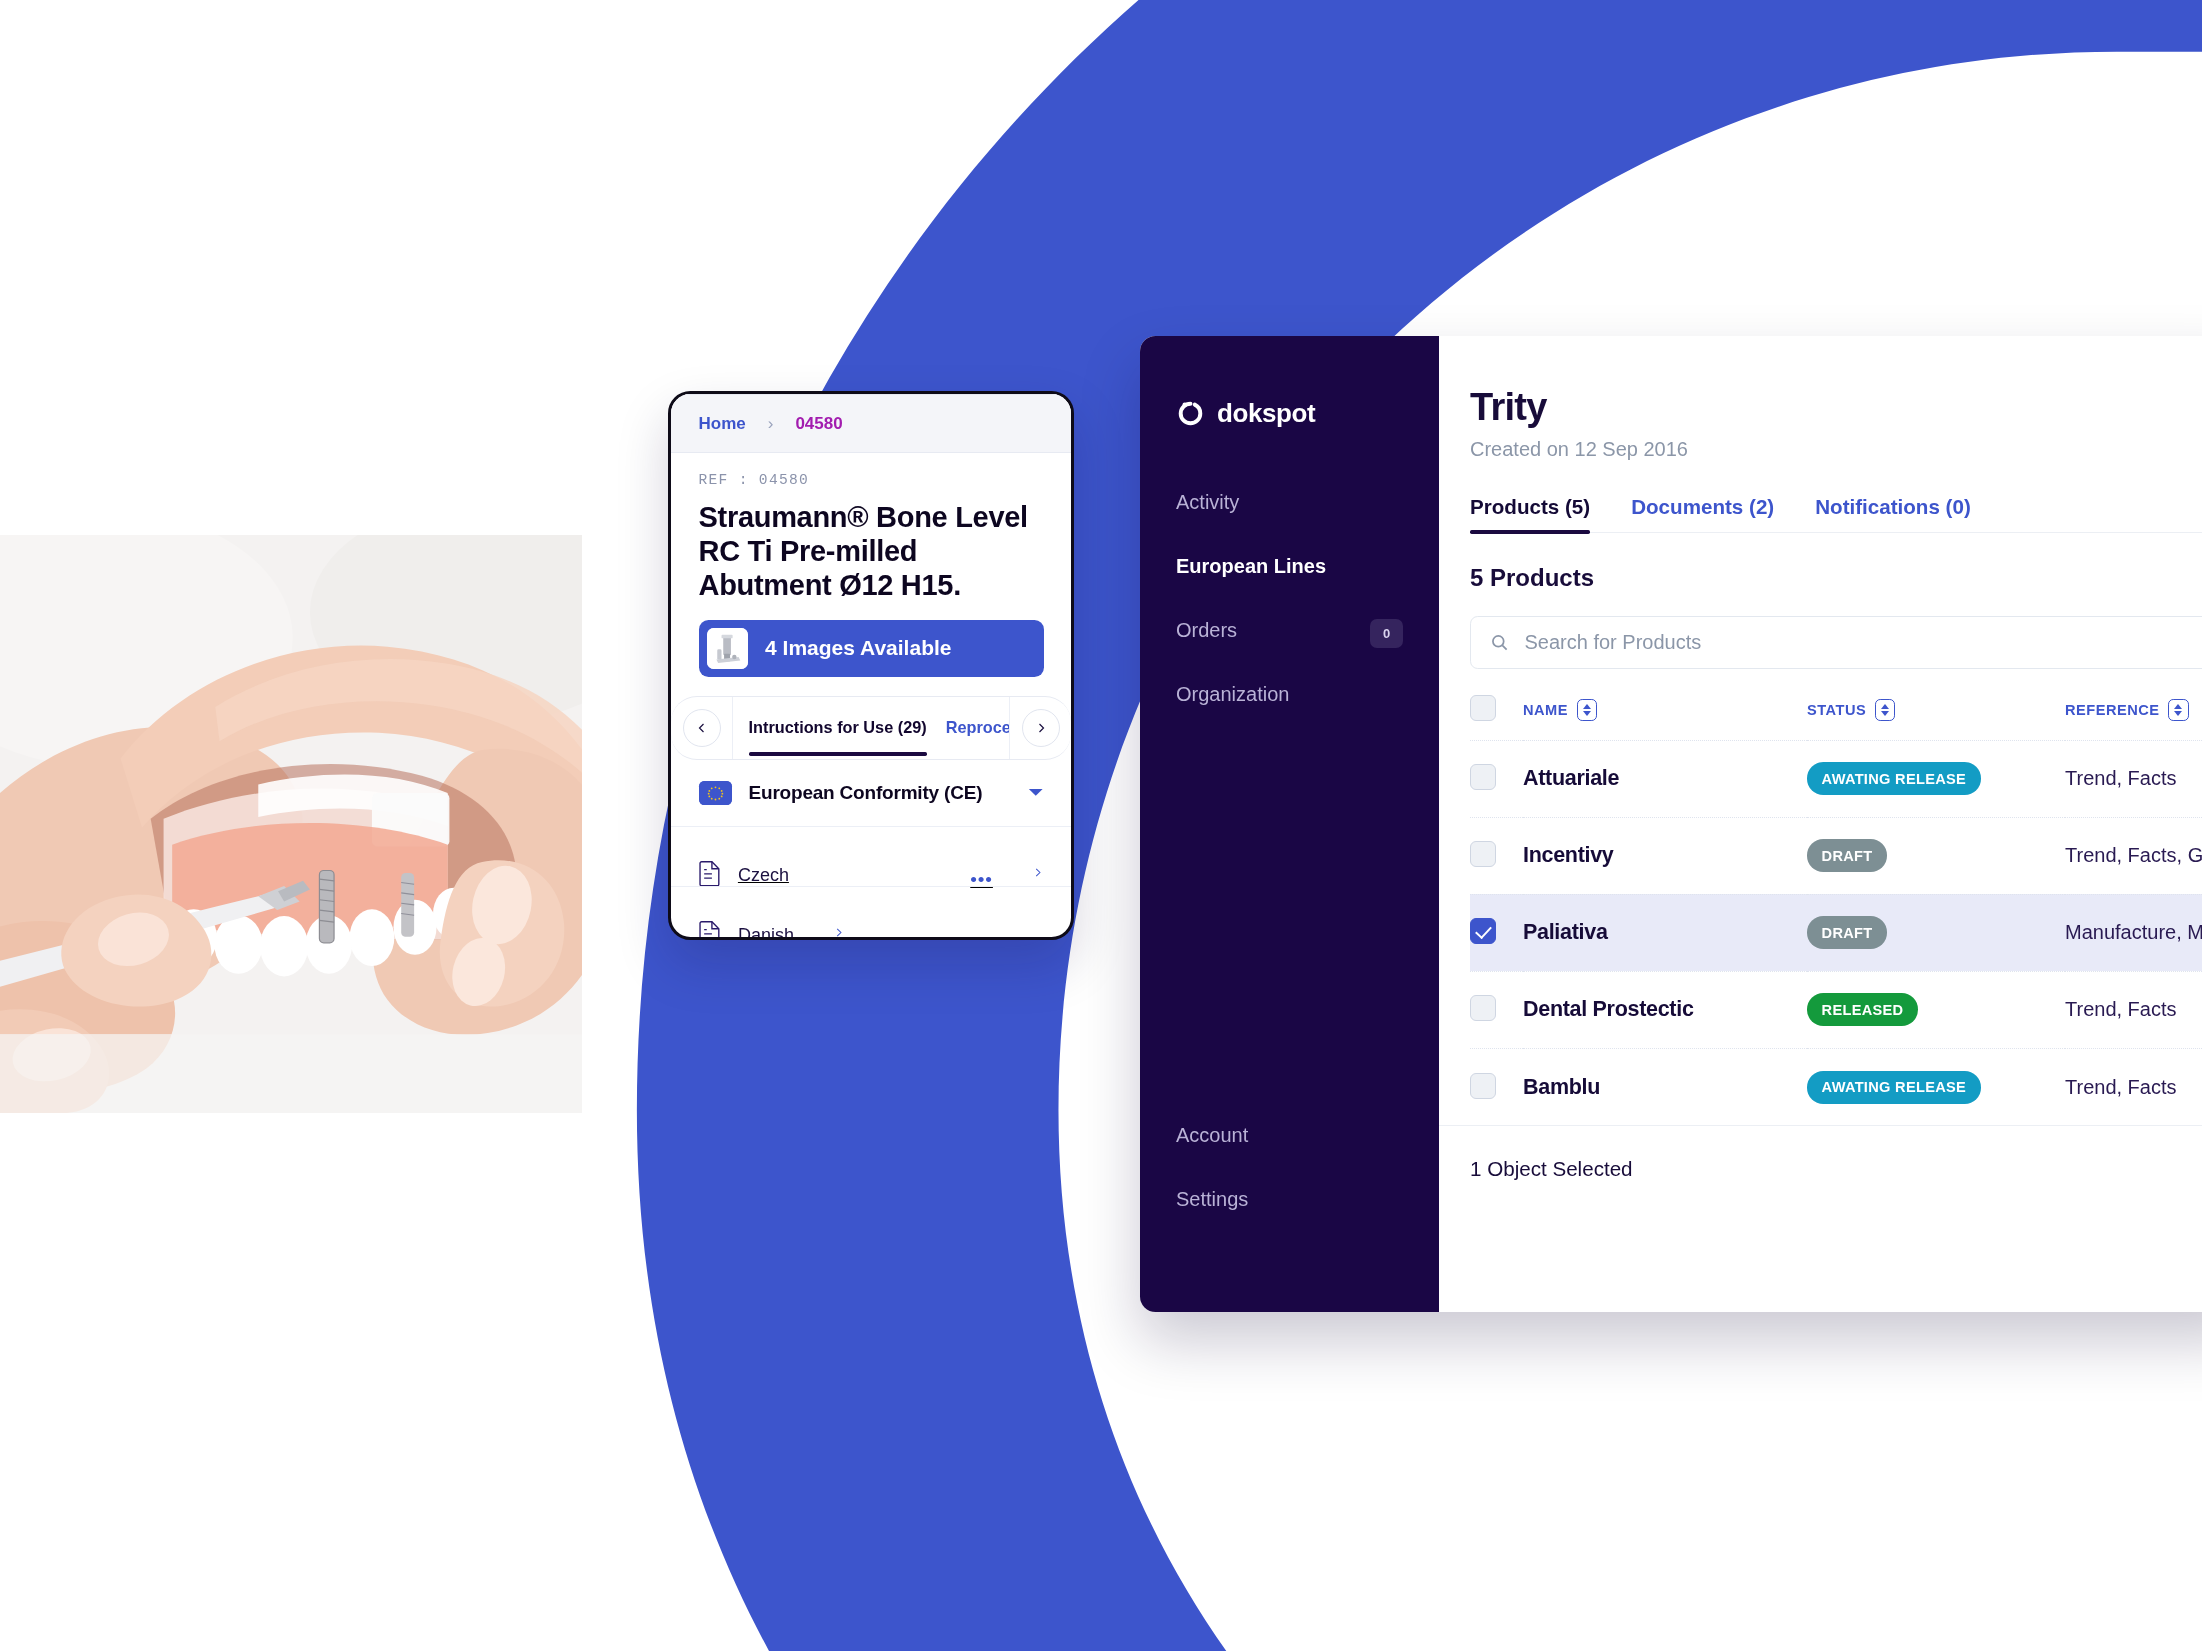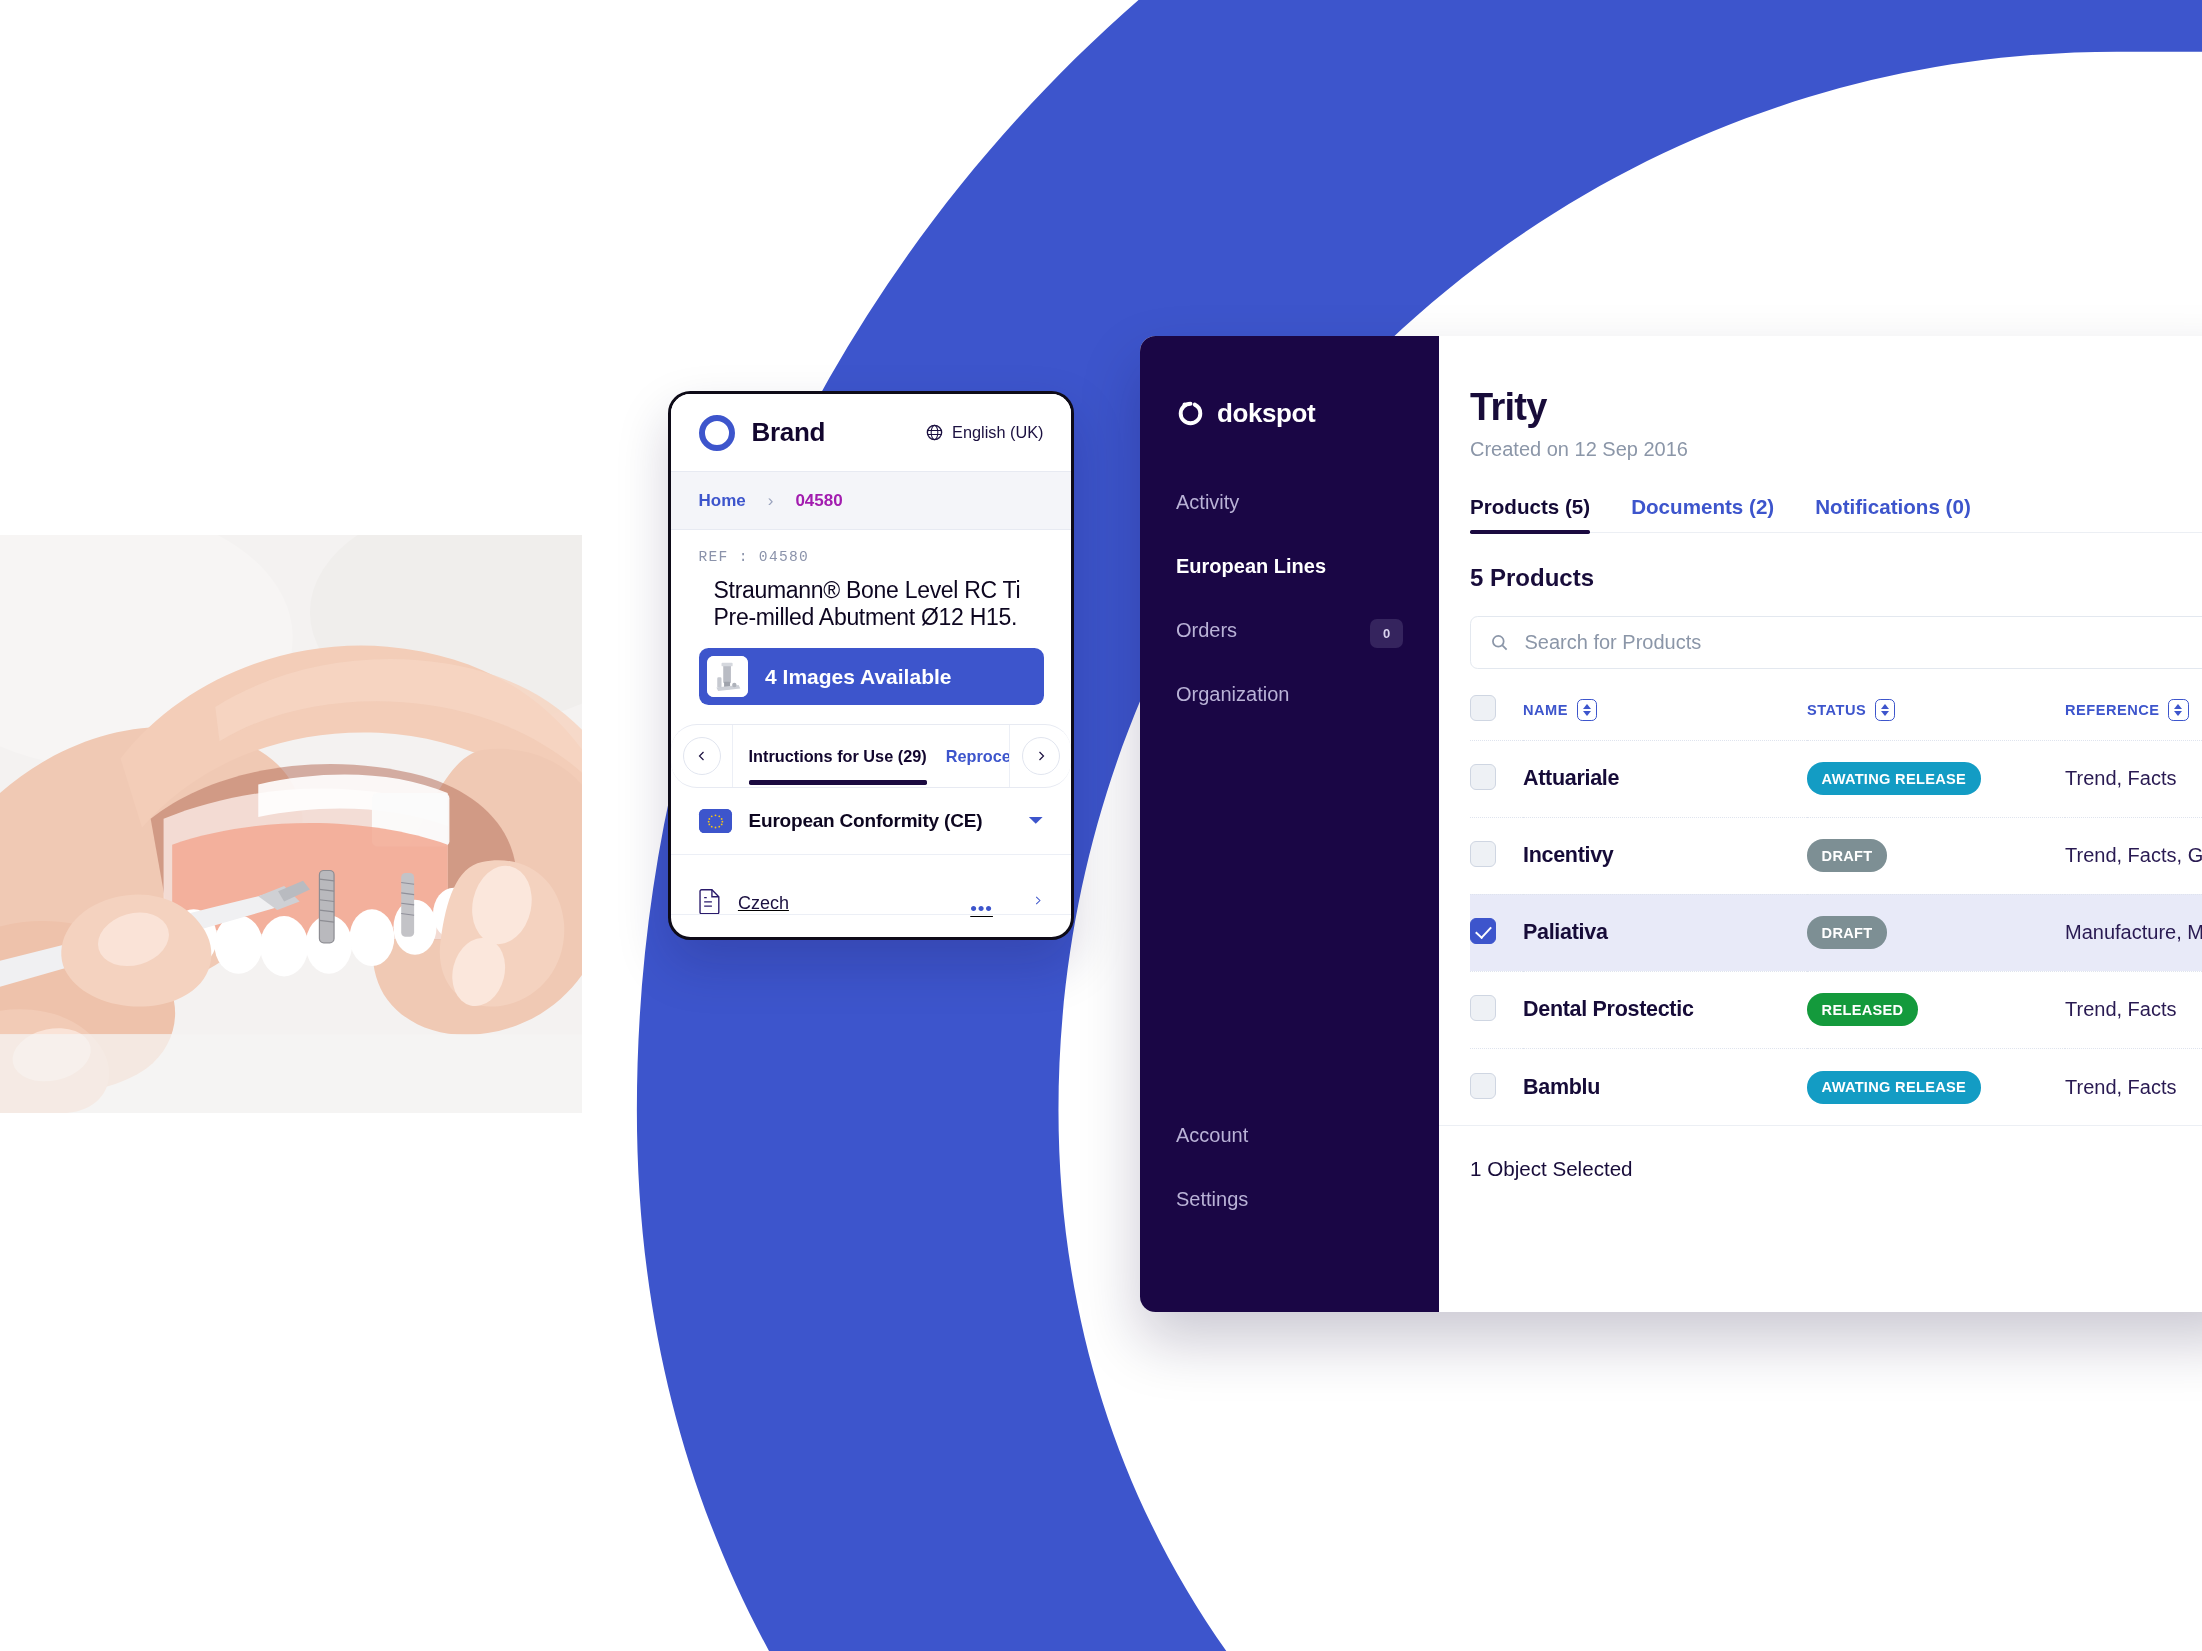--- a/index.html
+++ b/index.html
@@ -58,22 +58,22 @@
   .crumb-home { color: #3d55cc; font-size: 17px; font-weight: 600; }
   .crumb-sep { color: #9aa3bd; font-size: 17px; }
   .crumb-cur { color: #a21caf; font-size: 17px; font-weight: 700; }
 
   .phone-body2 { padding: 19px 27.5px 0; }
   .ref-line {
     font-family: "Liberation Mono", monospace;
     font-size: 14.6px; color: #8b93ab; letter-spacing: 1.3px;
   }
   .prod-name {
-    margin-top: 12px; font-size: 23px; line-height: 1.18;
-    font-weight: 400; color: #0d0620; letter-spacing: -0.3px; margin-left: 15px;
+    margin-top: 12px; font-size: 29px; line-height: 1.18;
+    font-weight: 700; color: #0d0620; letter-spacing: -0.3px;
   }
   .images-btn {
     margin-top: 17px; height: 57px; border-radius: 9.5px;
     background: #3d55cc; display: flex; align-items: center;
     padding: 0 8.6px; gap: 17px;
   }
   .img-thumb {
     width: 41px; height: 41px; border-radius: 6.9px; background: #fff;
     flex: none; position: relative; overflow: hidden;
   }
@@ -317,32 +317,20 @@
              C530,548 505,515 512,470 C518,425 530,386 560,380 Z" fill="#f4d2bf"></path>
     <ellipse cx="583" cy="430" rx="34" ry="46" fill="#fbe7dc" transform="rotate(12 583 430)"></ellipse>
     <ellipse cx="556" cy="508" rx="30" ry="40" fill="#fbe7dc" transform="rotate(14 556 508)"></ellipse>
 
     <rect x="0" y="580" width="676" height="92" fill="#f6f4f3" opacity="0.75"></rect>
   </svg>
 </div>
 
 <div class="phone-root">
 
-  <div class="phone-header">
-    <div class="brand-ring"></div>
-    <div class="brand-title">Brand</div>
-    <div class="lang-wrap">
-      <svg class="globe-ico" viewBox="0 0 24 24" fill="none" stroke="#1b1040" stroke-width="1.7">
-        <circle cx="12" cy="12" r="9"></circle>
-        <path d="M3.5 9.5h17M3.5 14.5h17" stroke-width="1.3"></path>
-        <ellipse cx="12" cy="12" rx="4.2" ry="9" stroke-width="1.3"></ellipse>
-      </svg>
-      <span>English (UK)</span>
-    </div>
-  </div>
 
   <div class="crumbs">
     <span class="crumb-home">Home</span>
     <span class="crumb-sep">›</span>
     <span class="crumb-cur">04580</span>
   </div>
 
   <div class="phone-body2">
     <div class="ref-line">REF : 04580</div>
     <div class="prod-name">Straumann® Bone Level RC Ti Pre-milled Abutment Ø12 H15.</div>

